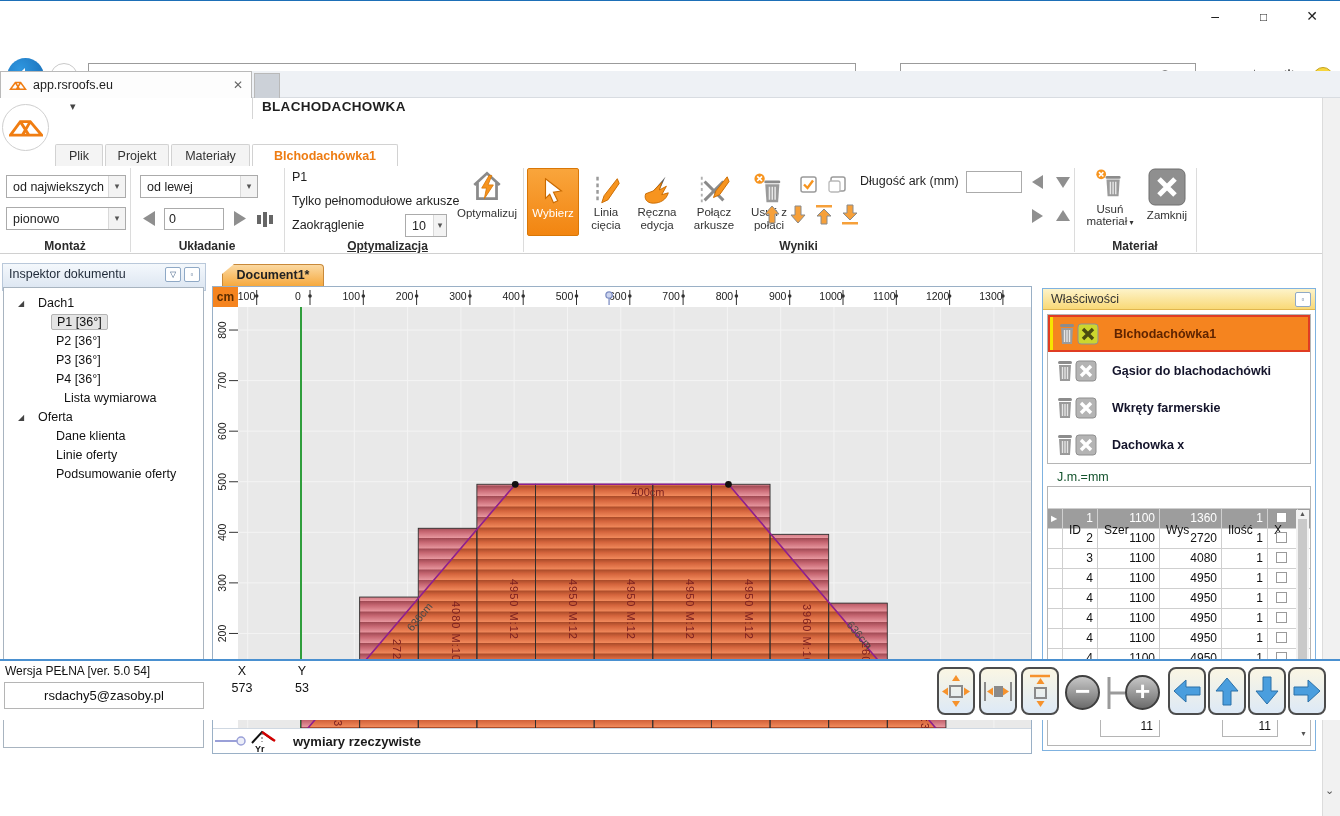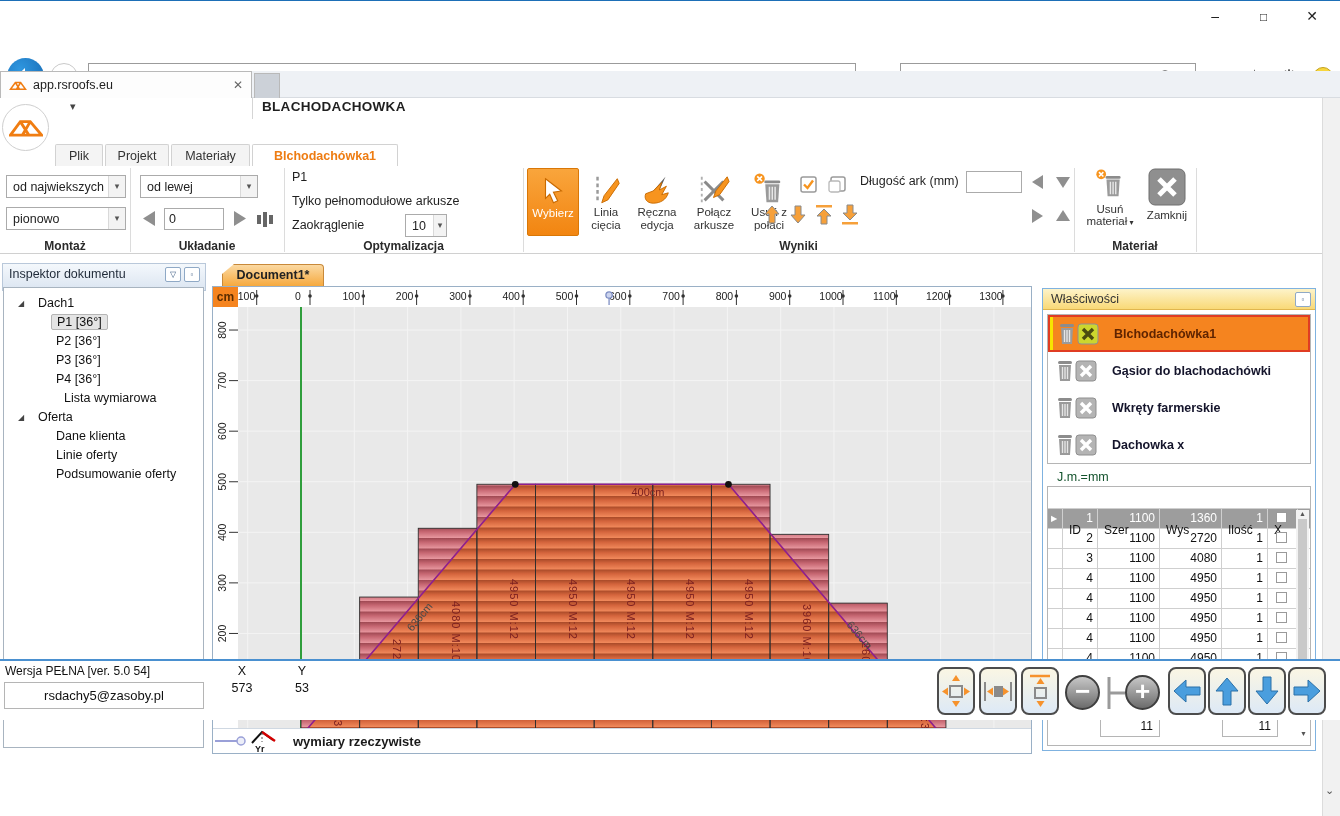--- a/index.html
+++ b/index.html
@@ -202,21 +202,29 @@
         </svg>
       <div class="glabel" style="left:130px;width:154px;">Układanie</div>
 
       <div class="ribtxt" style="left:292px;top:4px;">P1</div>
       <div class="ribtxt" style="left:292px;top:28px;">Tylko pełnomodułowe arkusze</div>
       <div class="ribtxt" style="left:292px;top:52px;">Zaokrąglenie</div>
       <div class="dd" style="left:405px;top:48px;width:42px;">
         <span>10</span>
         <span class="caret" style="width:13px;">▾</span>
       </div>
-      <div class="glabel" style="left:284px;width:239px;">Optymalizacja</div>
+      <div class="bigbtn" style="left:452px;top:2px;width:70px;height:66px;">
+        <svg width="36" height="36" viewBox="0 0 34 34">
+          <path d="M5 16 L17 5 L29 16" stroke="#8a8a8a" fill="none" stroke-width="2.6"></path>
+          <path d="M8 14 V29 H26 V14" stroke="#8a8a8a" fill="none" stroke-width="2.6"></path>
+          <path d="M19 7 L12 19 H16.5 L14.5 29 L23 16 H18 L21.5 7 Z" fill="#f7941e" stroke="#d97706" stroke-width="0.8"></path>
+        </svg>
+        <div>Optymalizuj</div>
+      </div>
+      <div class="glabel" style="left:268px;width:239px;text-decoration:underline;">Optymalizacja</div>
 
       <div class="tool active" style="left:527px;width:52px;">
         <div class="ticon">
             <svg width="30" height="32" viewBox="0 0 32 32">
               <path d="M8 3 L25 16 L16.5 17.2 L21 26.5 L16.5 28.5 L12.5 19.5 L8 24 Z" fill="#fff" stroke="#c96a00" stroke-width="1.2"></path>
             </svg>
           </div>
         <div>Wybierz</div>
       </div>
       <div class="tool" style="left:583px;width:46px;">

